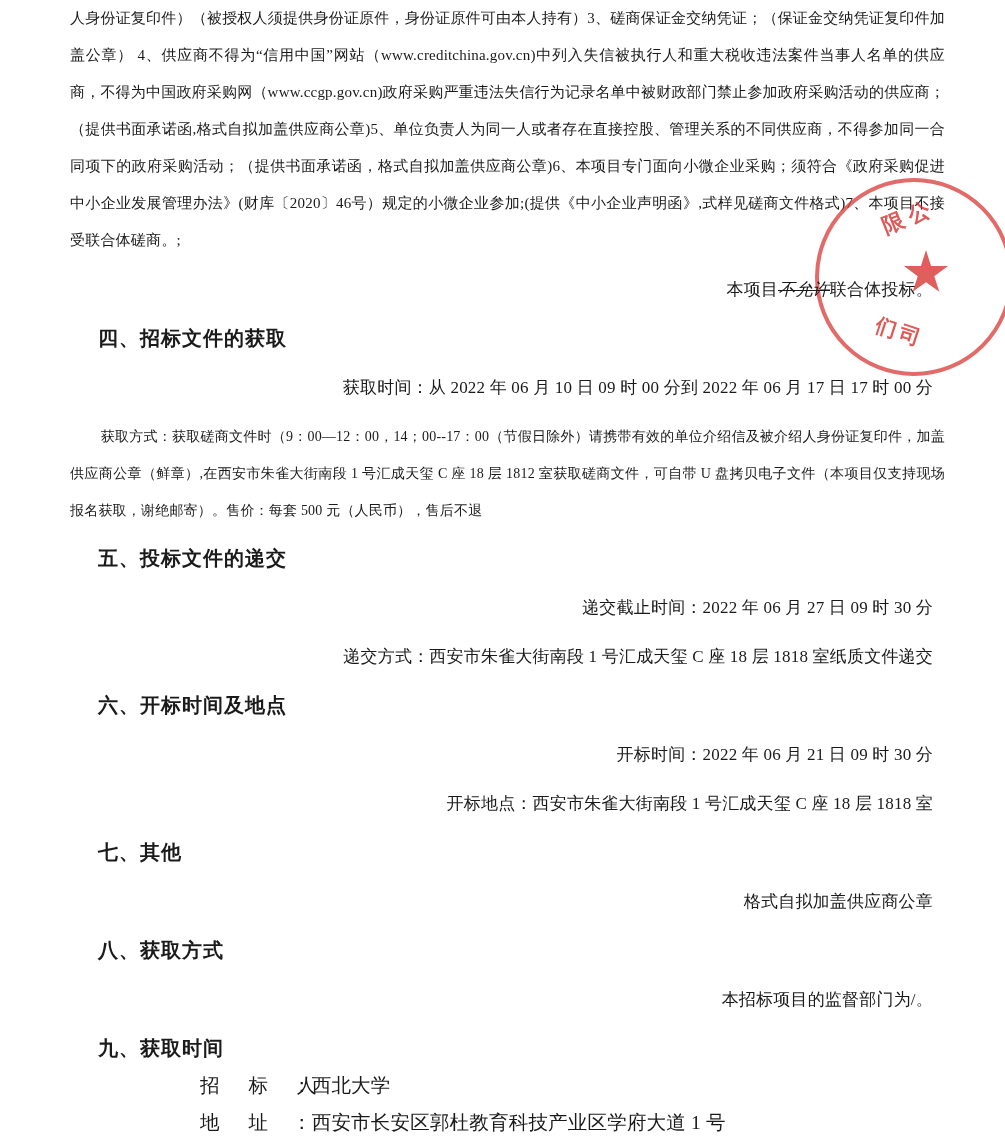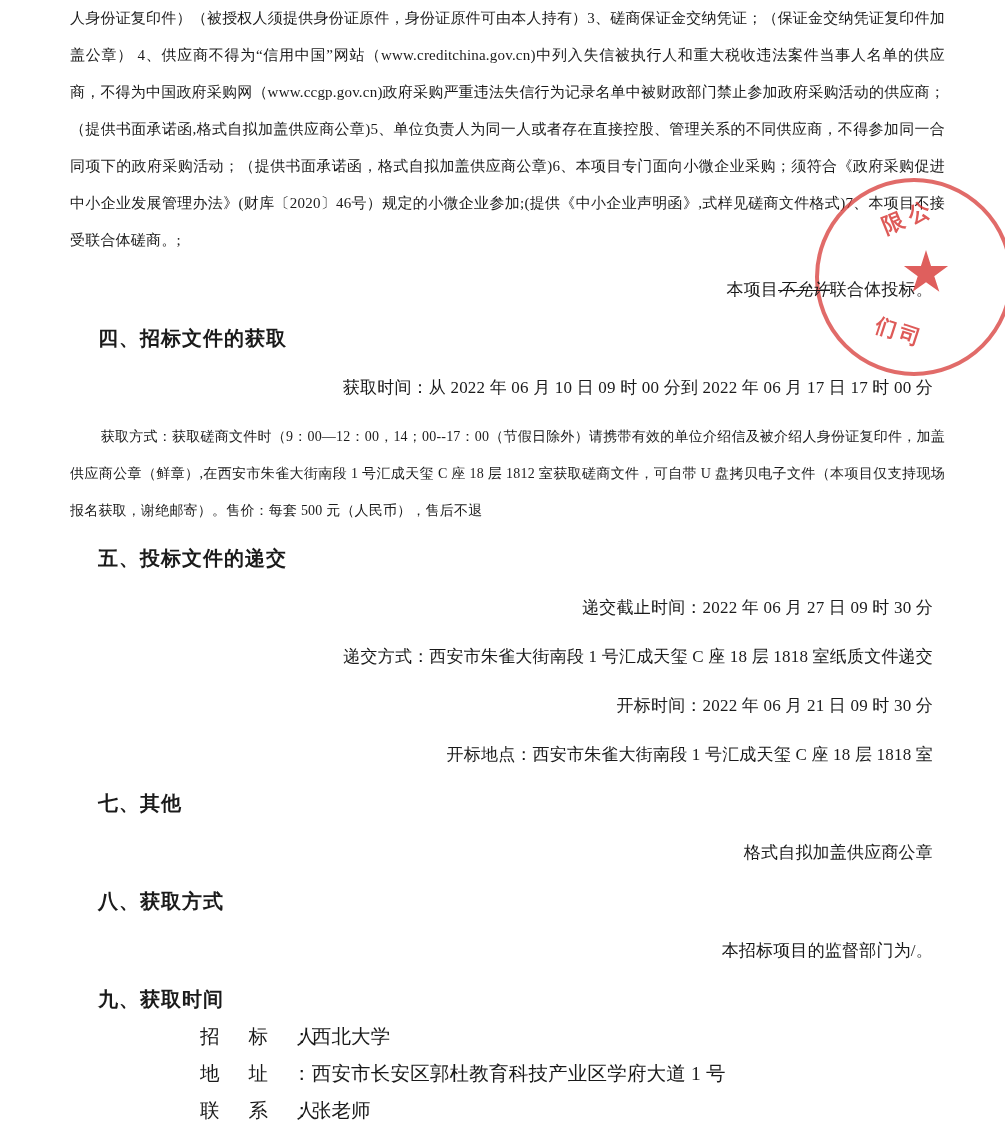--- a/index.html
+++ b/index.html
@@ -154,20 +154,21 @@
   <p class="sub"><span>本项目</span><span class="italic-strike">不允许</span><span>联合体投标。</span></p>
 
   <h2 class="heading">四、招标文件的获取</h2>
   <p class="sub">获取时间：从 2022 年 06 月 10 日 09 时 00 分到 2022 年 06 月 17 日 17 时 00 分</p>
   <p class="sub-block">获取方式：获取磋商文件时（9：00—12：00，14；00--17：00（节假日除外）请携带有效的单位介绍信及被介绍人身份证复印件，加盖供应商公章（鲜章）,在西安市朱雀大街南段 1 号汇成天玺 C 座 18 层 1812 室获取磋商文件，可自带 U 盘拷贝电子文件（本项目仅支持现场报名获取，谢绝邮寄）。售价：每套 500 元（人民币），售后不退</p>
 
   <h2 class="heading">五、投标文件的递交</h2>
   <p class="sub">递交截止时间：2022 年 06 月 27 日 09 时 30 分</p>
   <p class="sub">递交方式：西安市朱雀大街南段 1 号汇成天玺 C 座 18 层 1818 室纸质文件递交</p>
 
+  <h2 class="heading">六、开标时间及地点</h2>
   <p class="sub">开标时间：2022 年 06 月 21 日 09 时 30 分</p>
   <p class="sub">开标地点：西安市朱雀大街南段 1 号汇成天玺 C 座 18 层 1818 室</p>
 
   <h2 class="heading">七、其他</h2>
   <p class="sub">格式自拟加盖供应商公章</p>
 
   <h2 class="heading">八、获取方式</h2>
   <p class="sub">本招标项目的监督部门为/。</p>
 
   <h2 class="heading">九、获取时间</h2>

